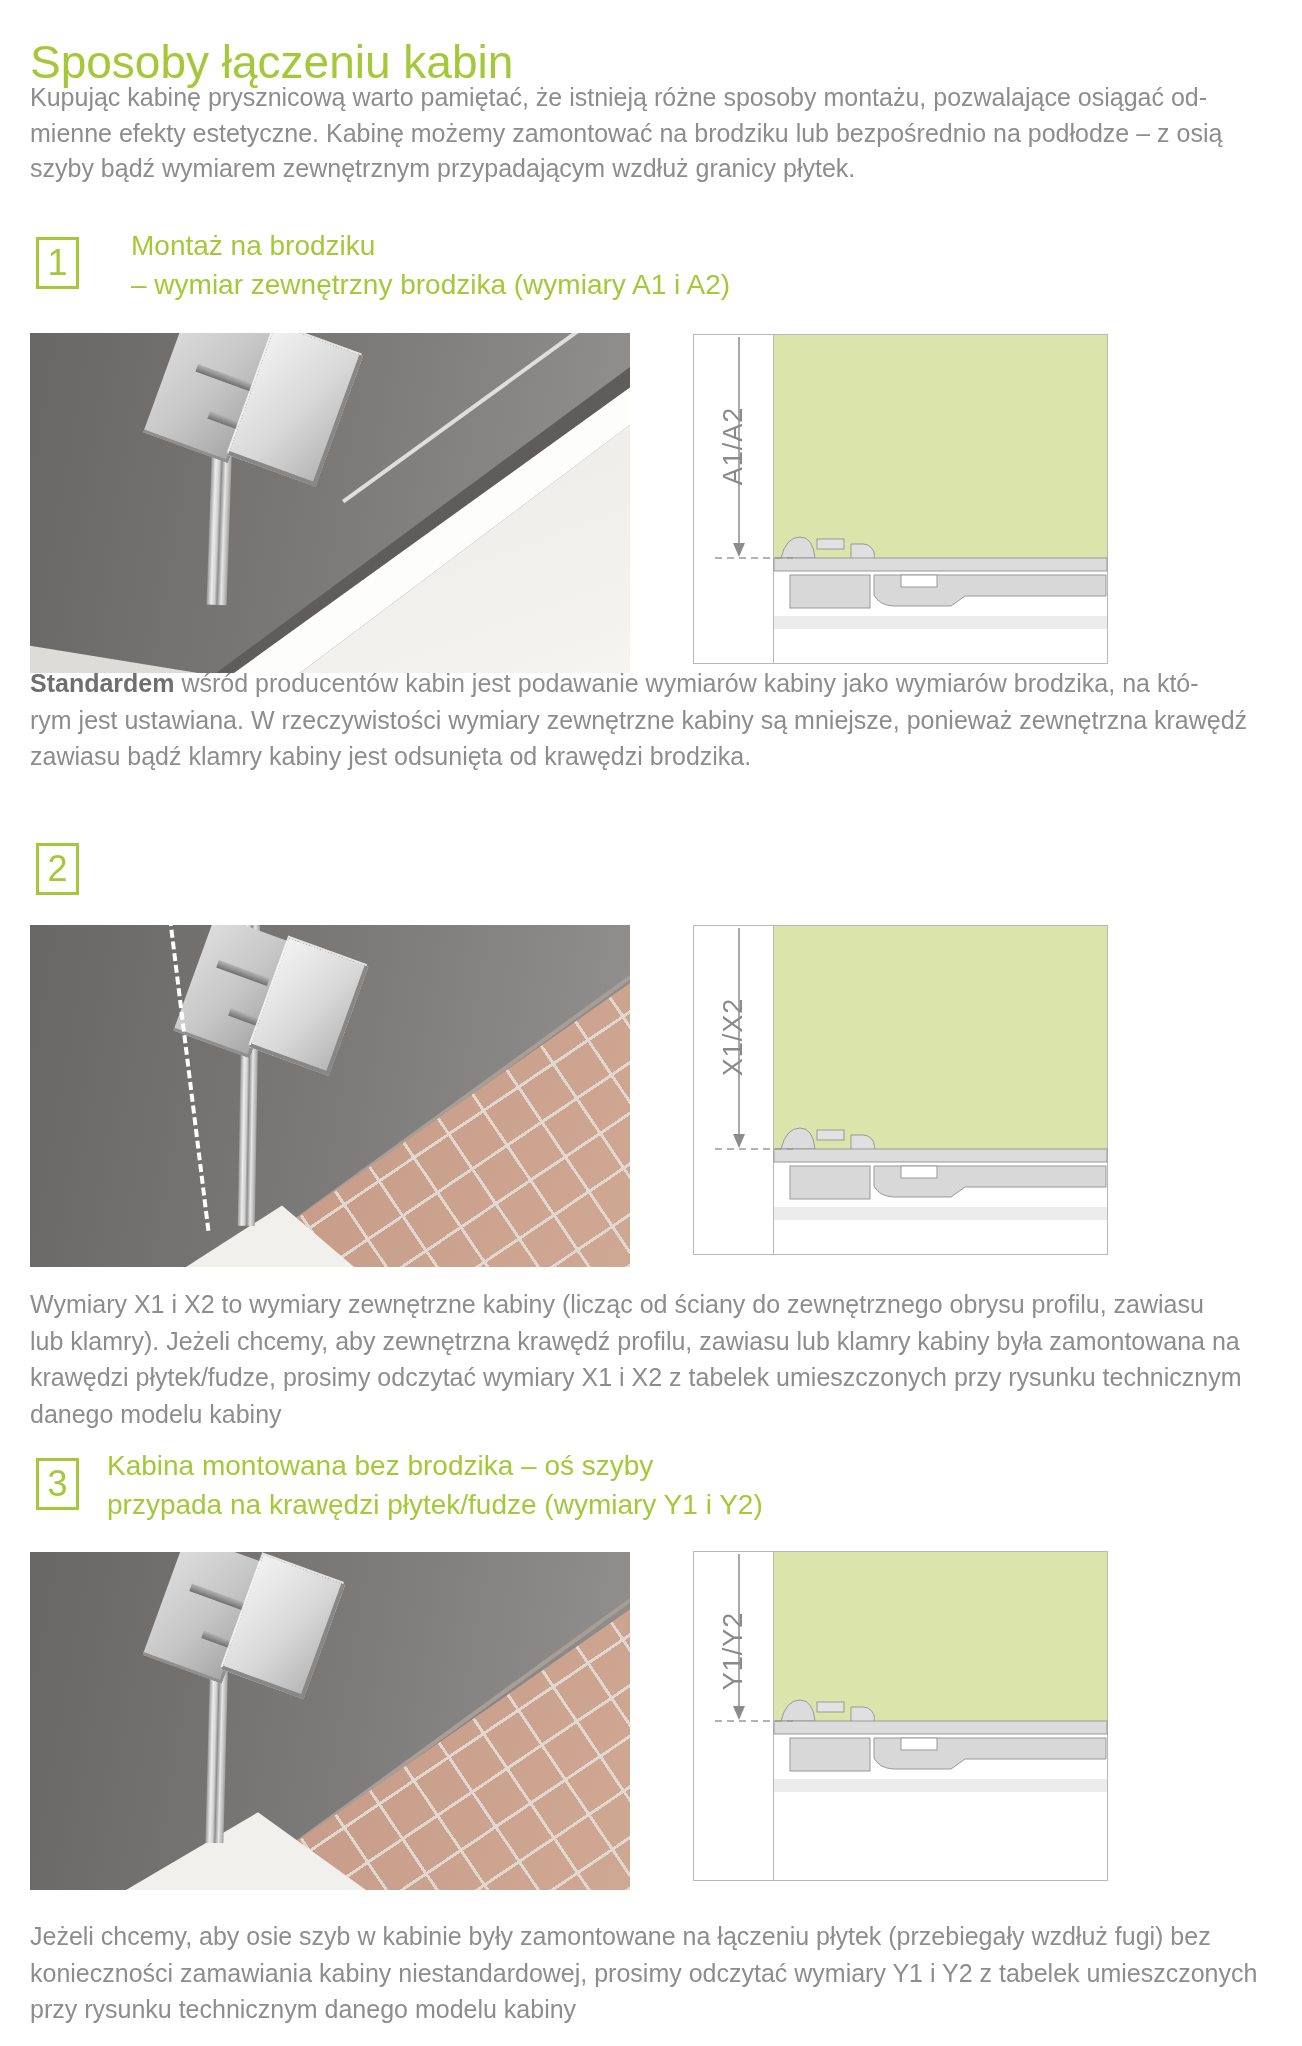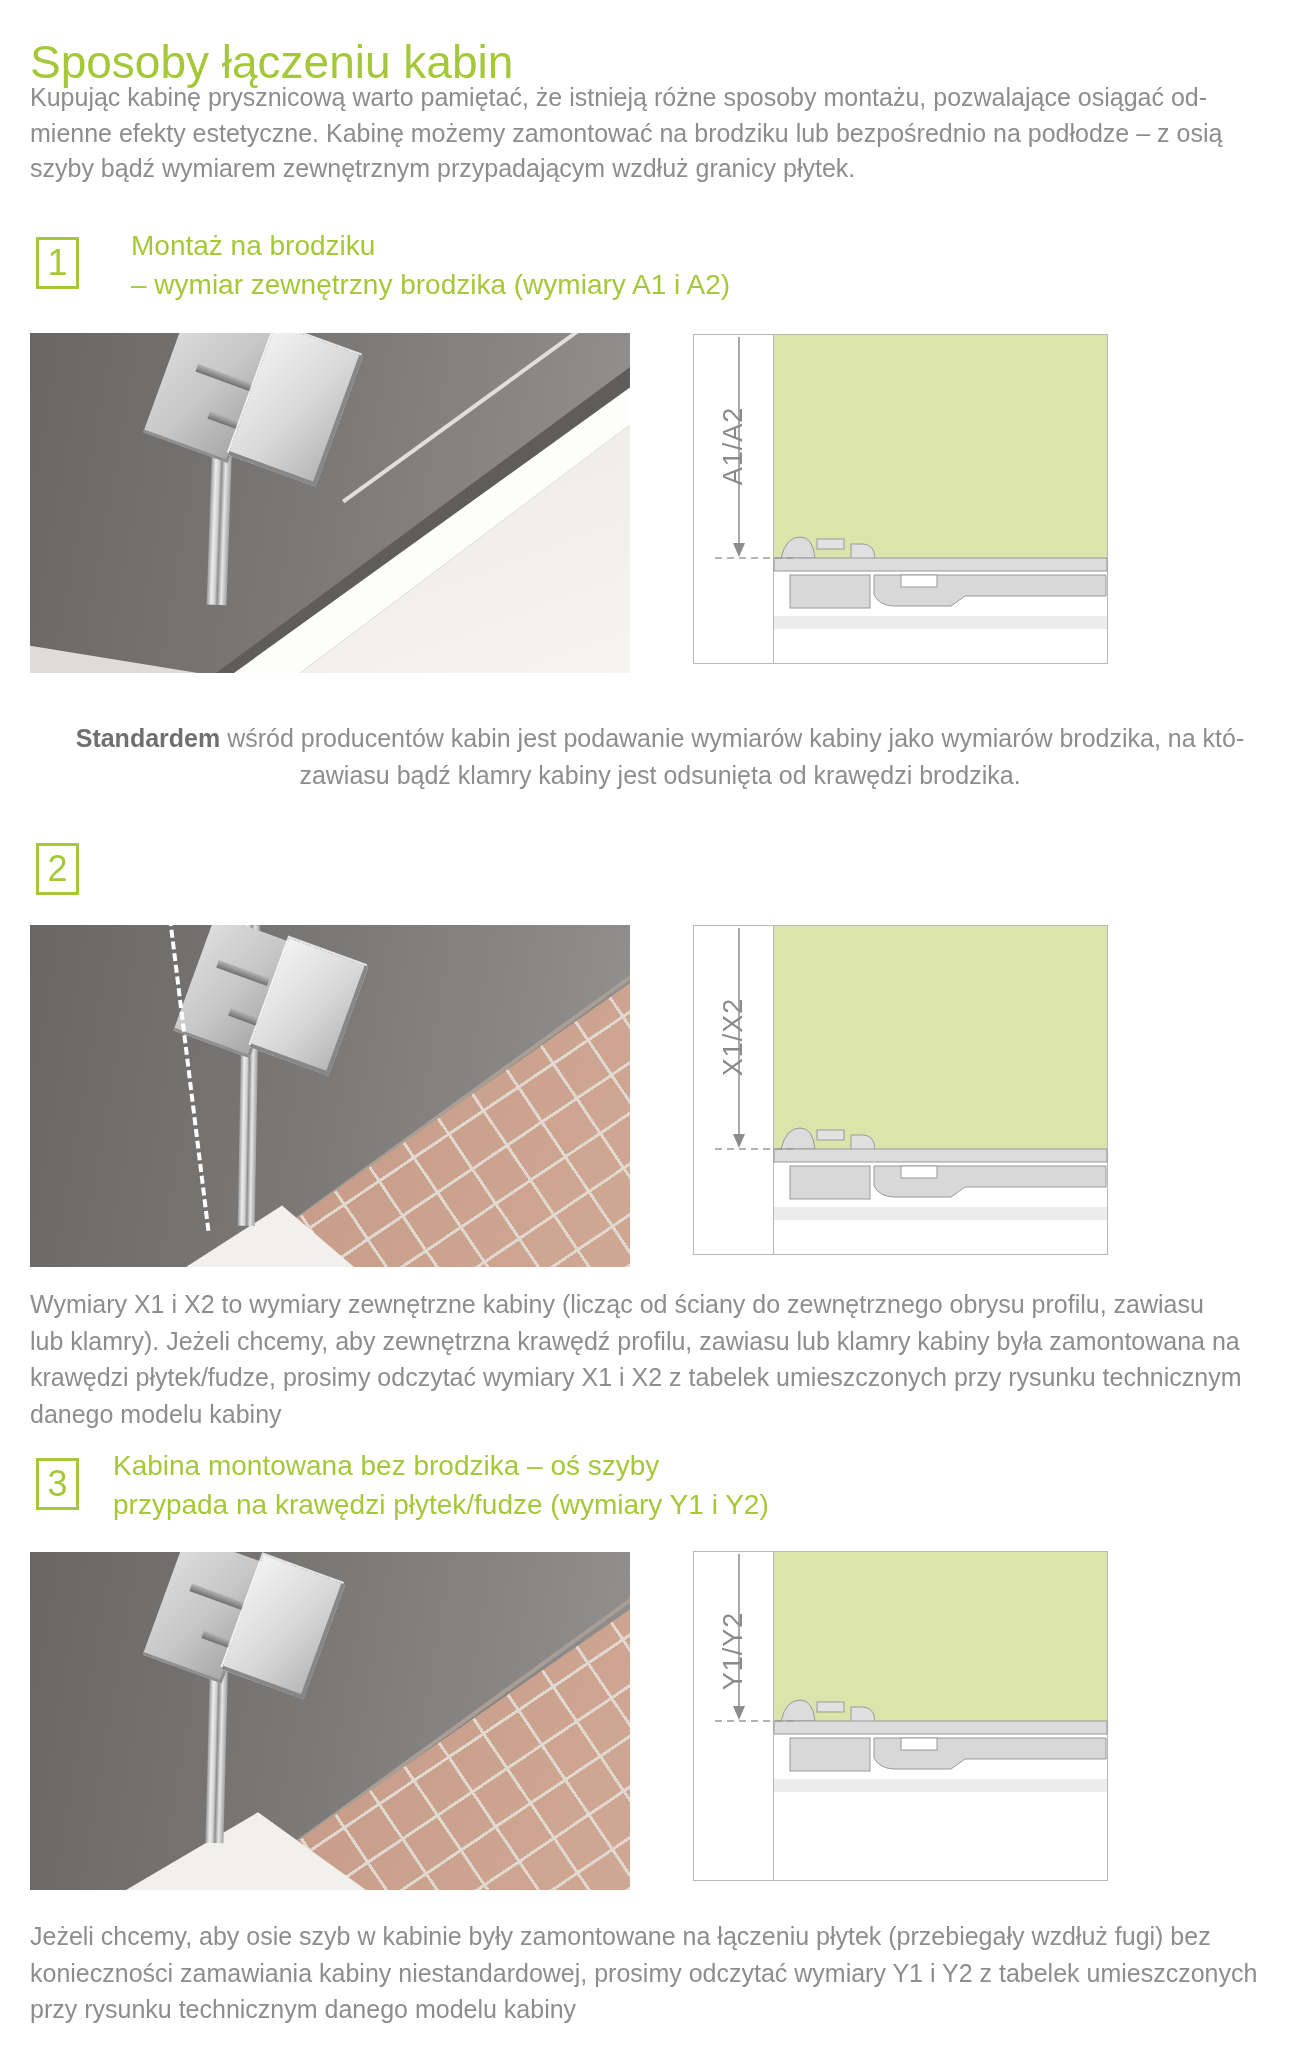--- a/index.html
+++ b/index.html
@@ -9,21 +9,21 @@
   }
   .abs{position:absolute;}
   
   .page-title{
     left:30px;top:4px;font-size:46px;font-weight:400;letter-spacing:0;
     color:#a5c838;
   }
   .body-par{color:#8d8d8d;font-size:25px;line-height:35.5px;}
   .body-par b{color:#6f6f6f;font-weight:700;}
   .intro{left:30px;top:80px;width:1260px;}
-  .p-std{left:30px;top:720px;width:1260px;line-height:36.5px;text-align:center;}
+  .p-std{left:30px;top:665px;width:1260px;line-height:36.5px;}
   .p-x{left:30px;top:1286px;width:1270px;line-height:36.5px;}
   .p-y{left:30px;top:1918px;width:1270px;line-height:36.5px;}
   
   .badge{
     width:43px;height:52px;border:3px solid #a5c838;box-sizing:border-box;
     color:#a5c838;font-size:36px;display:flex;align-items:center;justify-content:center;
   }
   .sec-head{color:#a5c838;font-size:28px;line-height:39px;font-weight:400;}
   
   .photo{left:30px;width:600px;overflow:hidden;background:#777573;}
@@ -111,20 +111,21 @@
 
     <line x1="46" y1="3" x2="46" y2="212" stroke="#8c8c8c" stroke-width="1.5"></line>
     <path d="M46 223 l-6 -14 h12 z" fill="#8c8c8c"></path>
     <line x1="22" y1="224" x2="100" y2="224" stroke="#9a9a9a" stroke-width="1.5" stroke-dasharray="7 5"></line>
     <text class="dim-label" text-anchor="middle" transform="rotate(-90 40 112)" x="40" y="121">A1/A2</text>
   </svg>
 </div>
 
 <div class="abs p-std body-par">
   <div><b>Standardem</b><span> wśród producentów kabin jest podawanie wymiarów kabiny jako wymiarów brodzika, na któ-</span></div>
+  <div>rym jest ustawiana. W rzeczywistości wymiary zewnętrzne kabiny są mniejsze, ponieważ zewnętrzna krawędź</div>
   <div>zawiasu bądź klamry kabiny jest odsunięta od krawędzi brodzika.</div>
 </div>
 
 <div class="abs badge" style="left:36px;top:843px;">
   <span>2</span>
 </div>
 <div class="abs sec-head" style="left:107px;top:826px;">
 </div>
 
 <div class="abs photo" style="top:925px;height:342px;">
@@ -163,21 +164,21 @@
 <div class="abs p-x body-par">
   <div>Wymiary X1 i X2 to wymiary zewnętrzne kabiny (licząc od ściany do zewnętrznego obrysu profilu, zawiasu</div>
   <div>lub klamry). Jeżeli chcemy, aby zewnętrzna krawędź profilu, zawiasu lub klamry kabiny była zamontowana na</div>
   <div>krawędzi płytek/fudze, prosimy odczytać wymiary X1 i X2 z tabelek umieszczonych przy rysunku technicznym</div>
   <div>danego modelu kabiny</div>
 </div>
 
 <div class="abs badge" style="left:36px;top:1458px;">
   <span>3</span>
 </div>
-<div class="abs sec-head" style="left:107px;top:1446px;margin-left:6px;">
+<div class="abs sec-head" style="left:107px;top:1446px;">
   <div>Kabina montowana bez brodzika – oś szyby</div>
   <div>przypada na krawędzi płytek/fudze (wymiary Y1 i Y2)</div>
 </div>
 
 <div class="abs photo" style="top:1552px;height:338px;">
   <div class="wall"></div>
   <div class="tile-edge"></div>
   <div class="tiles"></div>
   <div class="tray-wedge p3-wedge"></div>
   <div class="abs chrome-v" style="left:30.5%;top:0;width:3%;height:86%;transform:rotate(1.5deg);transform-origin:top center;"></div>

